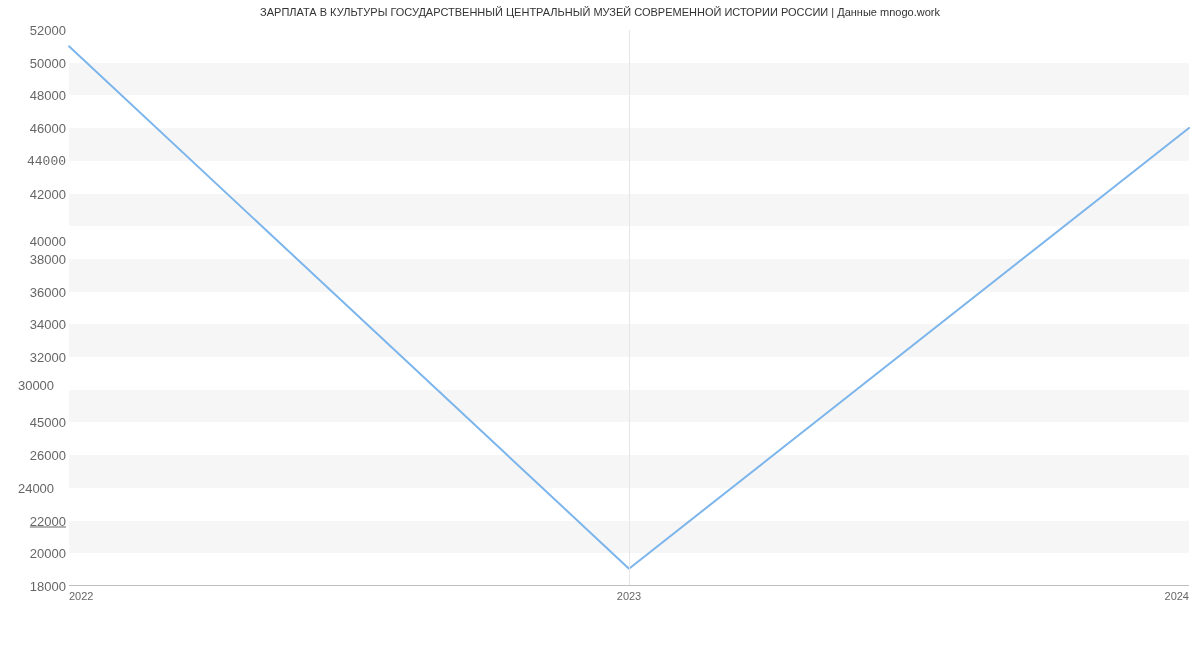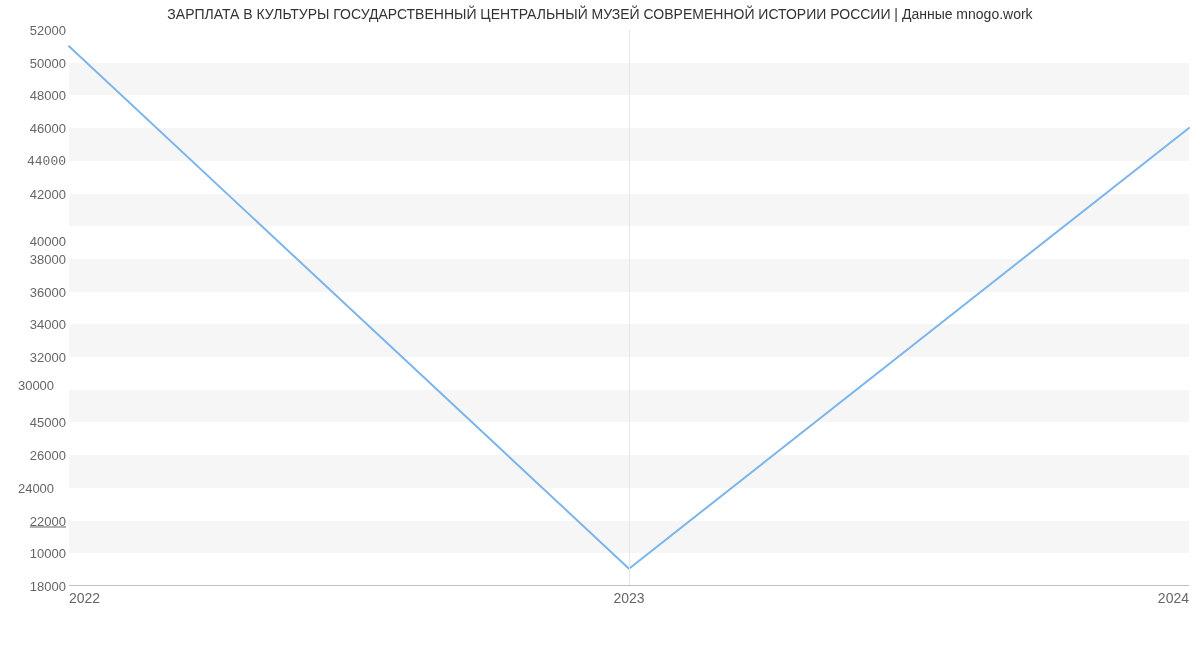--- a/index.html
+++ b/index.html
@@ -14,21 +14,21 @@
     position: relative;
     width: 1200px;
     height: 650px;
   }
   .title {
     position: absolute;
     top: 6px;
     left: 0;
     width: 1200px;
     text-align: center;
-    font-size: 14px;
+    font-size: 11px;
     color: #333333;
   }
   .plot-area {
     position: absolute;
     left: 69px;
     top: 30px;
     width: 1120px;
     height: 556px;
     border-bottom: 1px solid #c0c0c0;
     box-sizing: border-box;
@@ -51,21 +51,21 @@
     right: 1134px;
     width: 60px;
     text-align: right;
     font-size: 13px;
     color: #666666;
     transform: translateY(-50%);
   }
   .x-tick {
     position: absolute;
     top: 590px;
-    font-size: 14px;
+    font-size: 11px;
     color: #666666;
     transform: translateX(-50%);
   }
   svg.series {
     position: absolute;
     left: 0;
     top: 0;
     width: 100%;
     height: 100%;
     overflow: visible;
@@ -91,21 +91,21 @@
       <div class="band" style="top: 294.353px; height: 32.7059px;"></div>
       <div class="band" style="top: 359.765px; height: 32.7059px;"></div>
       <div class="band" style="top: 425.176px; height: 32.7059px;"></div>
       <div class="band" style="top: 490.588px; height: 32.7059px;"></div>
     <svg class="series" id="series-svg" viewBox="0 0 1120 556" preserveAspectRatio="none">
         <path d="M0.00 16.35 L560.00 539.65 L1120.00 98.12" class="line-path" stroke="#7cb5ec"></path>
       </svg>
   <div class="grid-v" style="left: 560px;"></div>
     </div>
 <div class="y-tick" style="top: 586px;">18000</div>
-    <div class="y-tick" style="top: 553.294px;">10000</div>
+    <div class="y-tick" style="top: 553.294px;">20000</div>
     <div class="y-tick" style="top: 521px; text-decoration: underline;">22000</div>
     <div class="y-tick" style="top: 487.882px; text-align: center;">24000</div>
     <div class="y-tick" style="top: 455.176px;">26000</div>
     <div class="y-tick" style="top: 422.471px;">45000</div>
     <div class="y-tick" style="top: 385px; text-align: center;">30000</div>
     <div class="y-tick" style="top: 357.059px;">32000</div>
     <div class="y-tick" style="top: 324.353px;">34000</div>
     <div class="y-tick" style="top: 291.647px;">36000</div>
     <div class="y-tick" style="top: 258.941px;">38000</div>
     <div class="y-tick" style="top: 241px; text-align: right;">40000</div>

